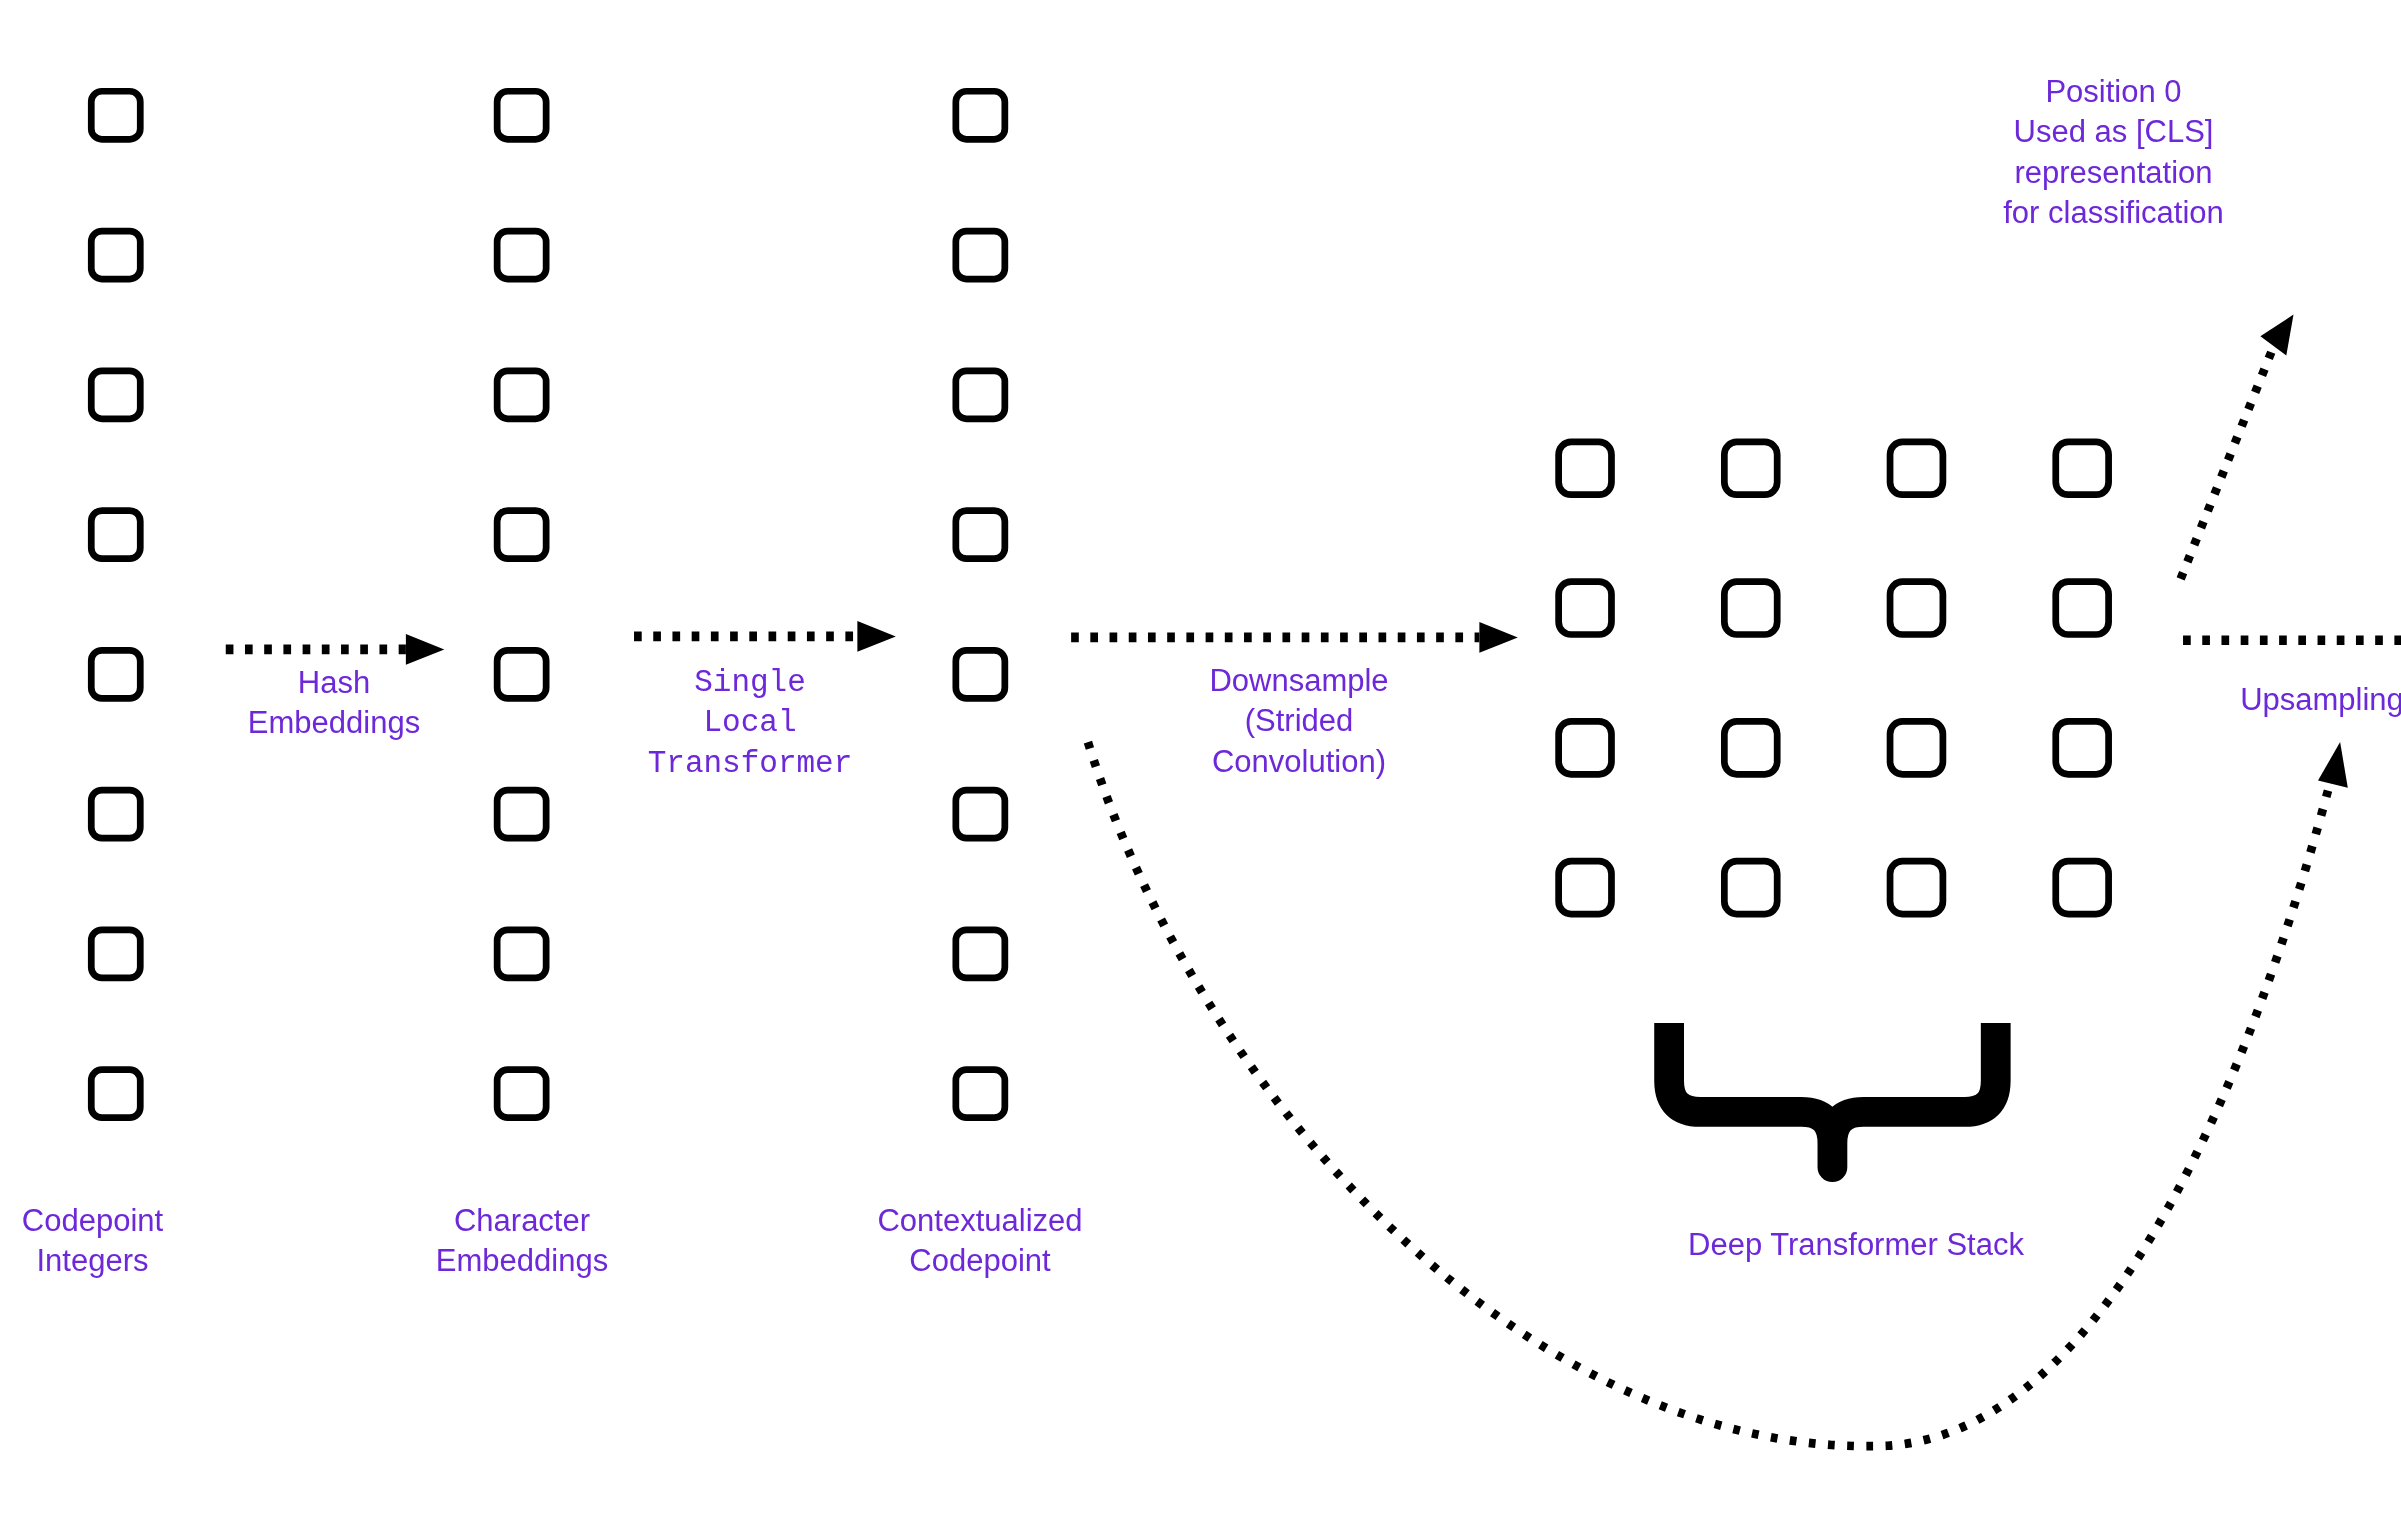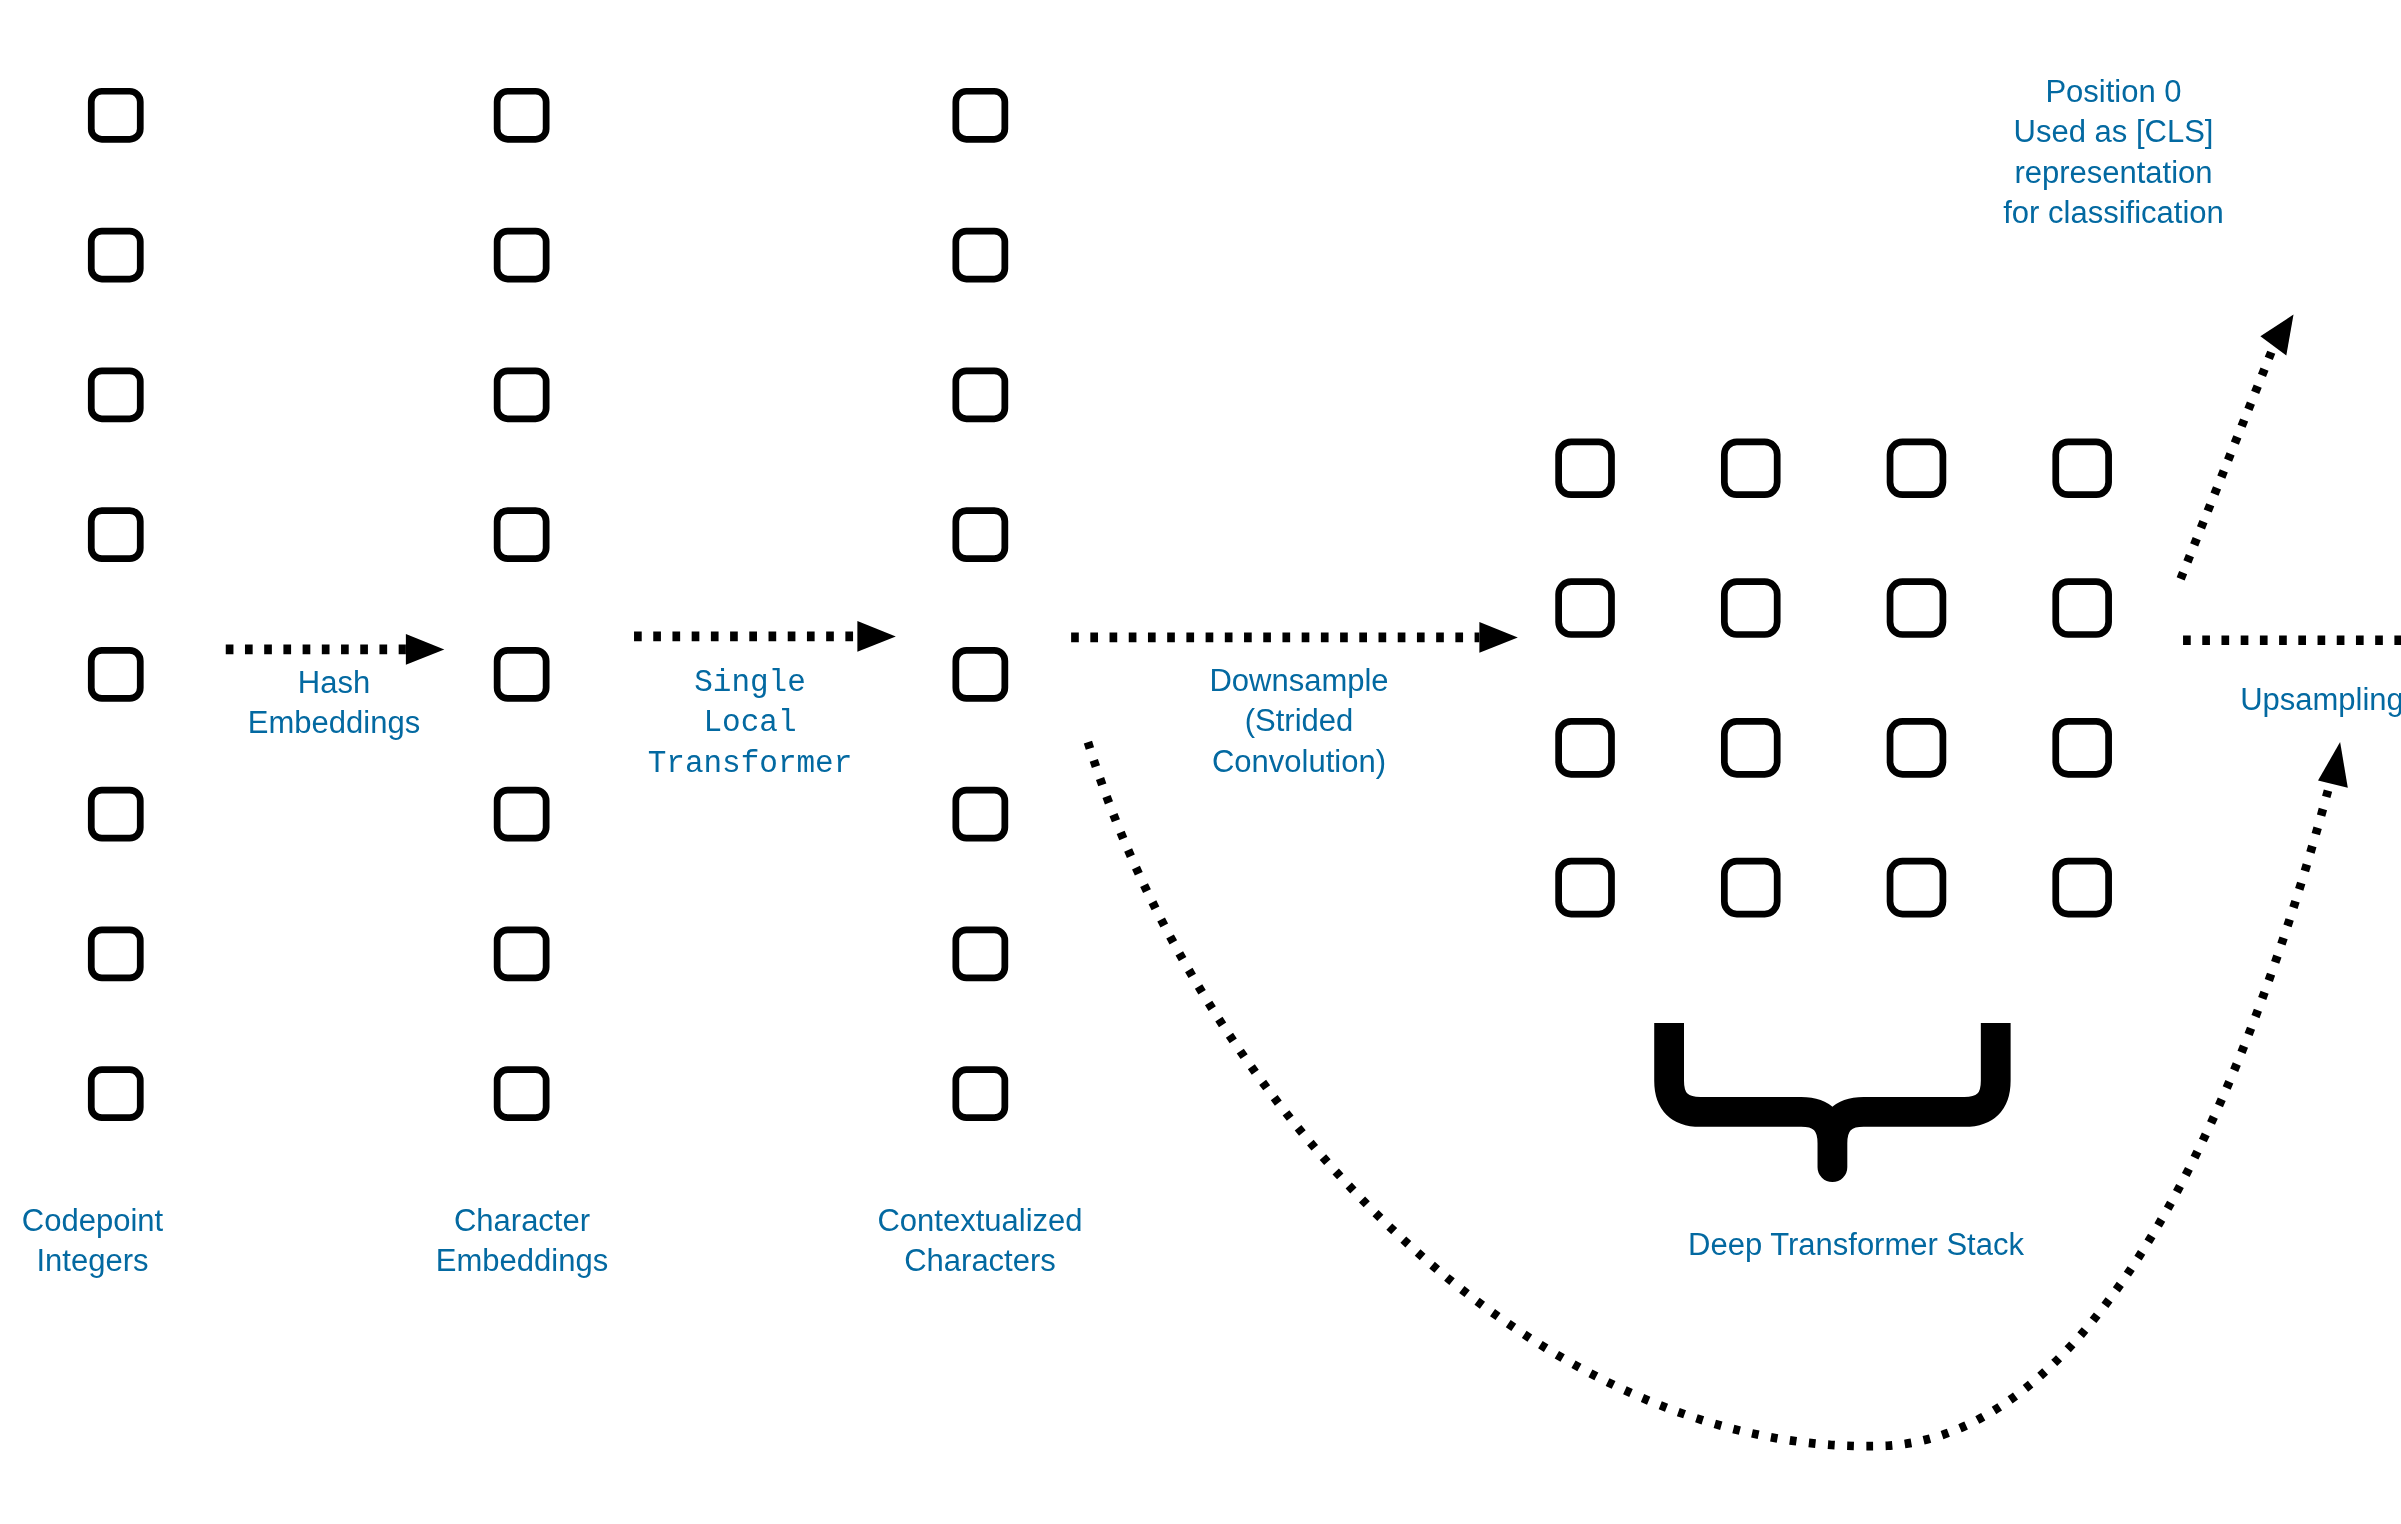--- a/index.html
+++ b/index.html
@@ -6,21 +6,21 @@
   #root{
     position:relative;
     width:3307px;height:1525px;
     background:#ffffff;
     font-family:"Liberation Sans", sans-serif;
     overflow:hidden;
   }
   #diagram{position:absolute;left:0;top:0;width:3307px;height:1525px;}
   .lbl{
     position:absolute;
-    color:#0369a1;
+    color:#6d28d9;
     font-family:"Liberation Sans", sans-serif;
     font-size:31px;
     line-height:1.30;
     text-align:center;
     white-space:pre-line;
     letter-spacing:0px;
   }
   .lbl-col{ font-size:31px; }
   .lbl-arrow{ font-size:31px; }
   .lbl-cls{ font-size:31px; }
@@ -173,21 +173,21 @@
 
   </svg>
 
   <div class="lbl lbl-col" style="left:-48px;top:1201px;width:281px;">Codepoint
 Integers</div>
 
   <div class="lbl lbl-col" style="left:378px;top:1201px;width:288px;text-align:center;">Character
 Embeddings</div>
 
   <div class="lbl lbl-col" style="left:824px;top:1201px;width:312px;">Contextualized
-Characters</div>
+Codepoint</div>
 
   <div class="lbl lbl-col" style="left:2356px;top:1230px;width:370px;">Concatenated
 Representations</div>
 
   <div class="lbl lbl-stack" style="left:1592px;top:1225px;width:528px;">Deep Transformer Stack</div>
 
   <div class="lbl lbl-arrow" style="left:190px;top:663px;width:288px;">Hash
 Embeddings</div>
 
   <div class="lbl lbl-arrow" style="left:606px;top:663px;width:288px;font-family:Liberation Mono, monospace;">Single

